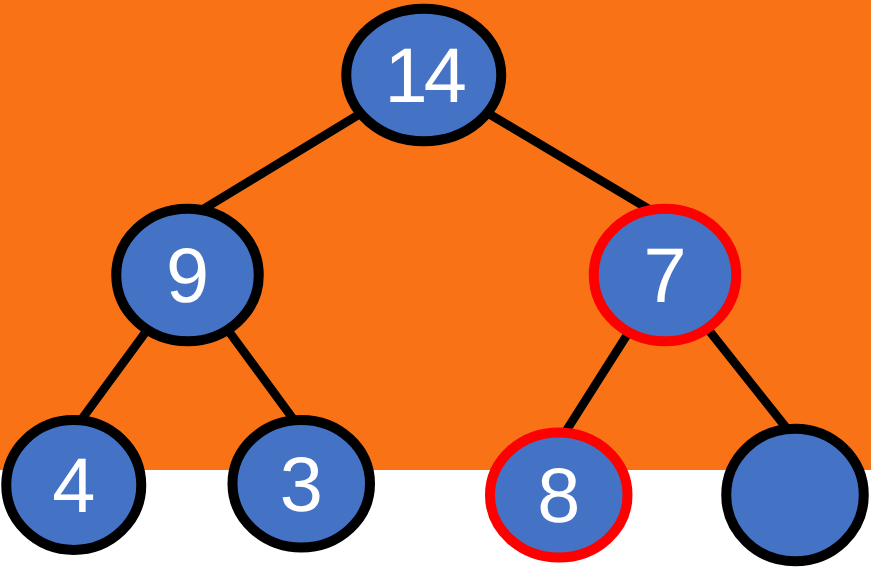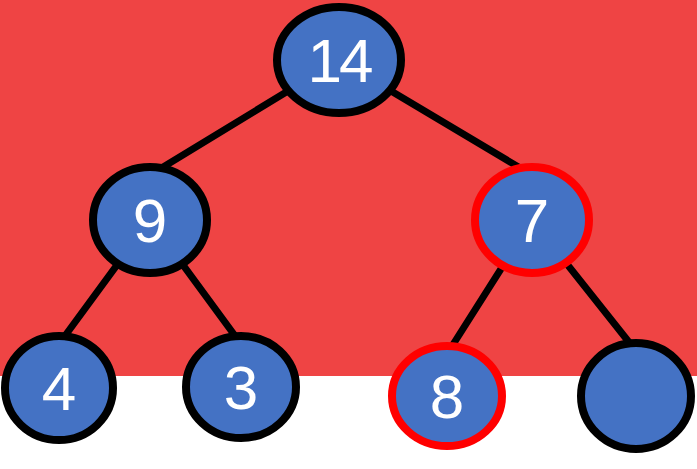--- a/index.html
+++ b/index.html
@@ -8,21 +8,21 @@
     background: #FFFFFF;
     width: 697px;
     height: 469px;
     overflow: hidden;
     font-family: "Liberation Sans", sans-serif;
   }
   .diagram-wrap {
     position: relative;
     width: 697px;
     height: 376px;
-    background: #ef4444;
+    background: #f97316;
   }
   svg {
     display: block;
   }
   svg text {
     font-family: "Liberation Sans", sans-serif;
     font-weight: 400;
     text-anchor: middle;
     user-select: none;
   }

